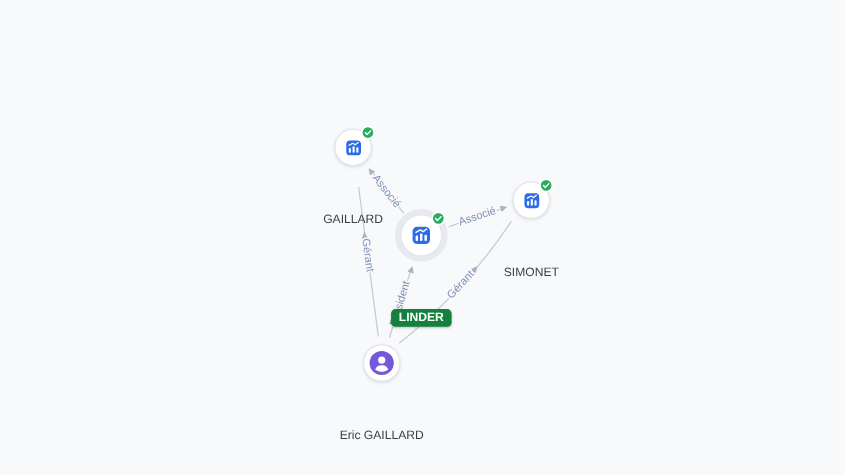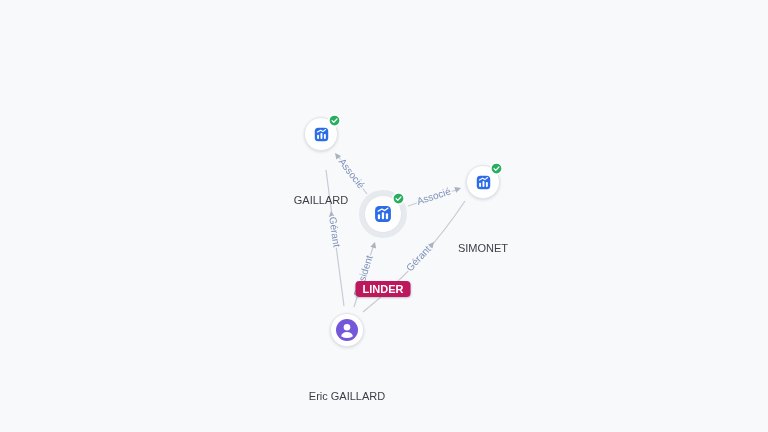--- a/index.html
+++ b/index.html
@@ -54,21 +54,21 @@
       position: absolute; left: 0; top: 18px;
       transform: translateX(-50%);
       white-space: nowrap;
       font-size: 11px;
       color: #3a3f46;
       cursor: pointer;
       margin-top: 42px;
     }
     .node.selected .nlabel {
       top: 25px;
-      background: #be185d;
+      background: #15803d;
       color: #fff;
       font-weight: bold;
       padding: 2px 7px;
       border-radius: 4px;
       box-shadow: 0 1px 2px rgba(23,38,60,.25);
     }
   </style>
 </head>
 <body>
 

